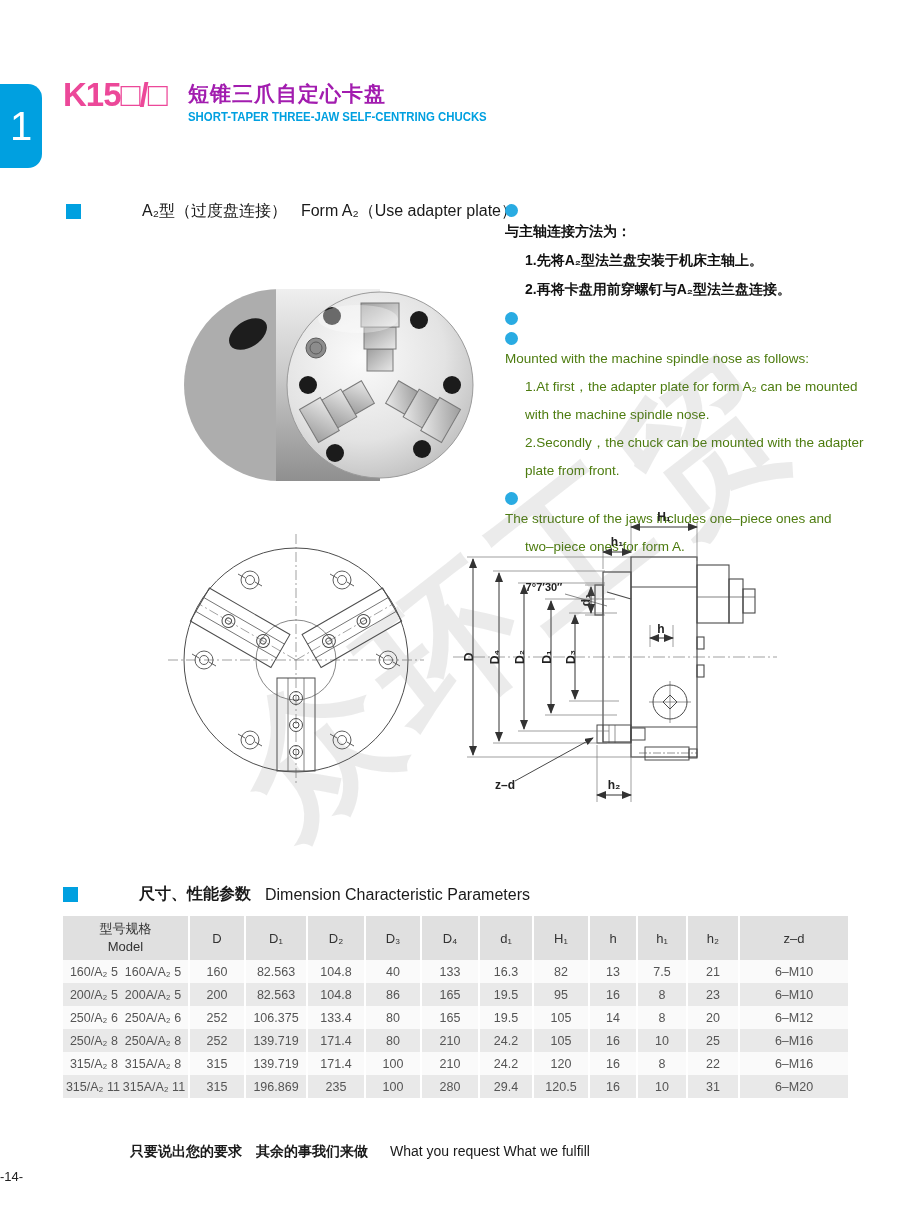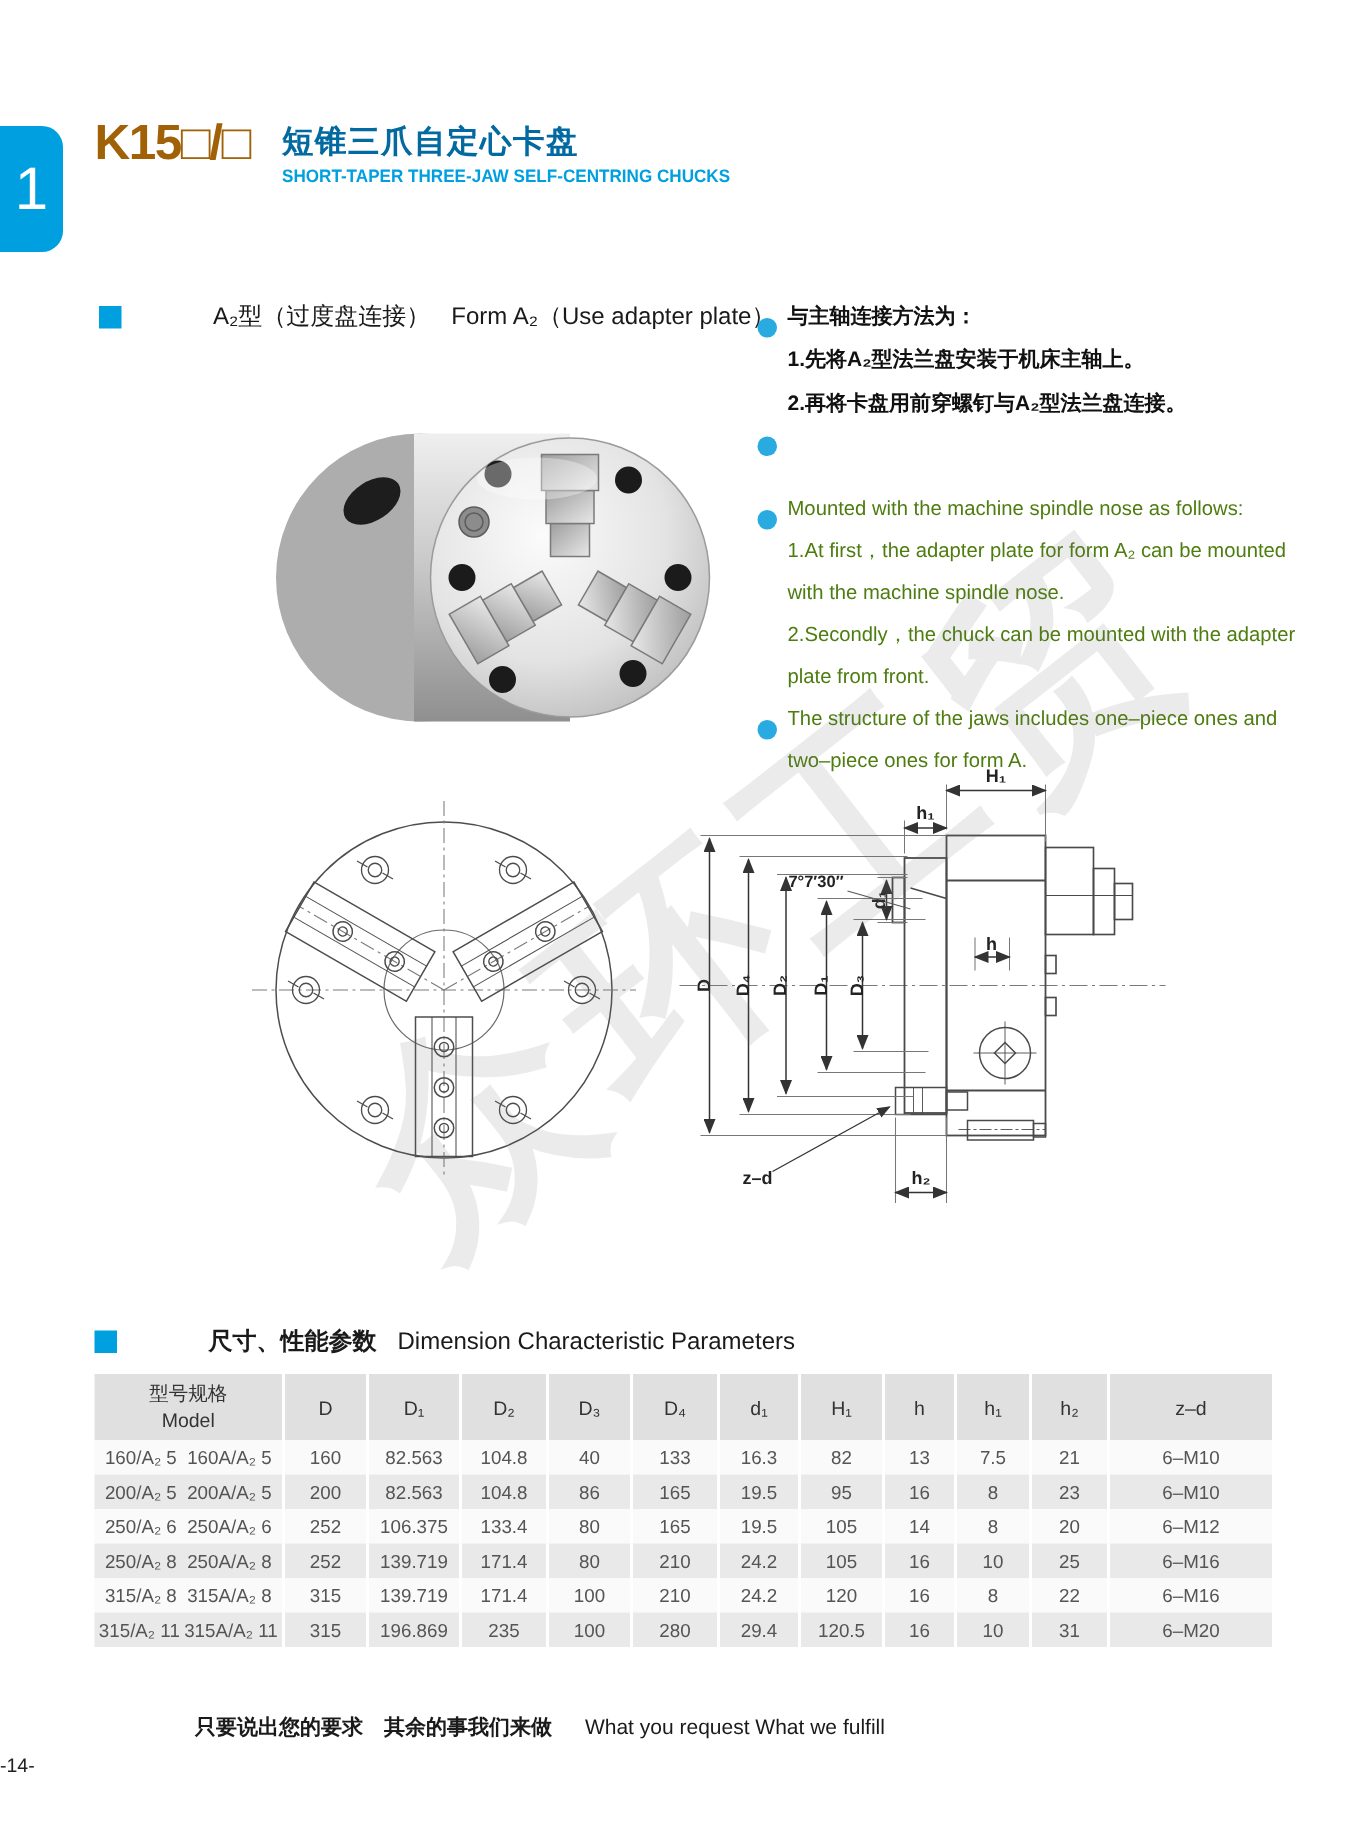--- a/index.html
+++ b/index.html
@@ -3,38 +3,38 @@
 <meta charset="utf-8">
 <style>
   html,body{margin:0;padding:0;background:#9a9a9a;}
   .page{position:relative;width:900px;height:1229px;background:#fff;margin:0 auto;
         font-family:"Liberation Sans", sans-serif;overflow:hidden;}
   
   .side-tab{position:absolute;left:0;top:84px;width:42px;height:84px;background:#00a0e0;
             border-radius:0 14px 14px 0;color:#fff;font-size:40px;display:flex;
             align-items:center;justify-content:center;}
   .model-code{position:absolute;left:63px;top:76px;font-size:33px;font-weight:bold;
-              color:#a16207;letter-spacing:-1px;}
+              color:#ec4899;letter-spacing:-1px;}
   .title-zh{position:absolute;left:188px;top:80px;font-size:21px;font-weight:bold;
-            color:#0369a1;letter-spacing:1px;}
+            color:#a21caf;letter-spacing:1px;}
   .title-en{position:absolute;left:188px;top:110px;font-size:12px;font-weight:bold;
             color:#00a0e0;transform:scaleX(.95);transform-origin:left;}
   
   .sec-head{position:absolute;display:flex;align-items:center;font-size:16px;color:#1a1a1a;}
   .sec-head .sq{width:15px;height:15px;background:#00a0e0;margin-right:18px;flex:0 0 auto;}
   .sec-head .zh{font-weight:bold;margin-left:43px;}
   .sec-head .en{margin-left:14px;}
   #head-a2{left:66px;top:201px;}
   #head-table{left:63px;top:884px;}
   #head-a2 .zh{font-weight:normal;}
   
   .notes{position:absolute;left:505px;width:390px;}
   #notes-zh{top:196px;font-size:14px;font-weight:bold;color:#111;line-height:29px;}
   #notes-en{top:325px;font-size:13.5px;color:#4d7c0f;line-height:28px;}
-  .nrow{display:flex;align-items:flex-end;}
+  .nrow{display:flex;align-items:flex-start;flex-direction:column;}
   .nrow .dot{width:13px;height:13px;border-radius:50%;background:#29abe2;flex:0 0 13px;
              margin:8px 7px 0 0;}
   #notes-en .nrow .dot{margin-top:7px;}
   .nrow.cont{padding-left:20px;}
   
   .draw{position:absolute;}
   svg text{font-family:"Liberation Sans",sans-serif;}
   .watermark{position:absolute;left:190px;top:500px;width:640px;text-align:center;
              font-size:150px;letter-spacing:14px;color:#6e6e6e;opacity:.13;font-weight:bold;
              transform:rotate(-38deg);pointer-events:none;z-index:6;white-space:nowrap;}

